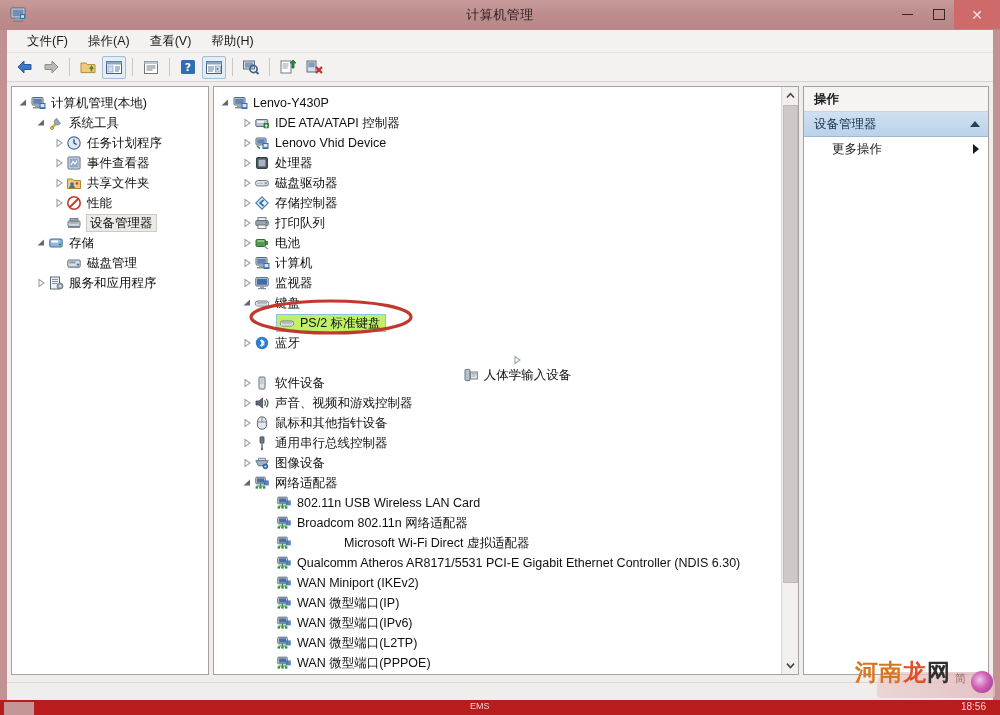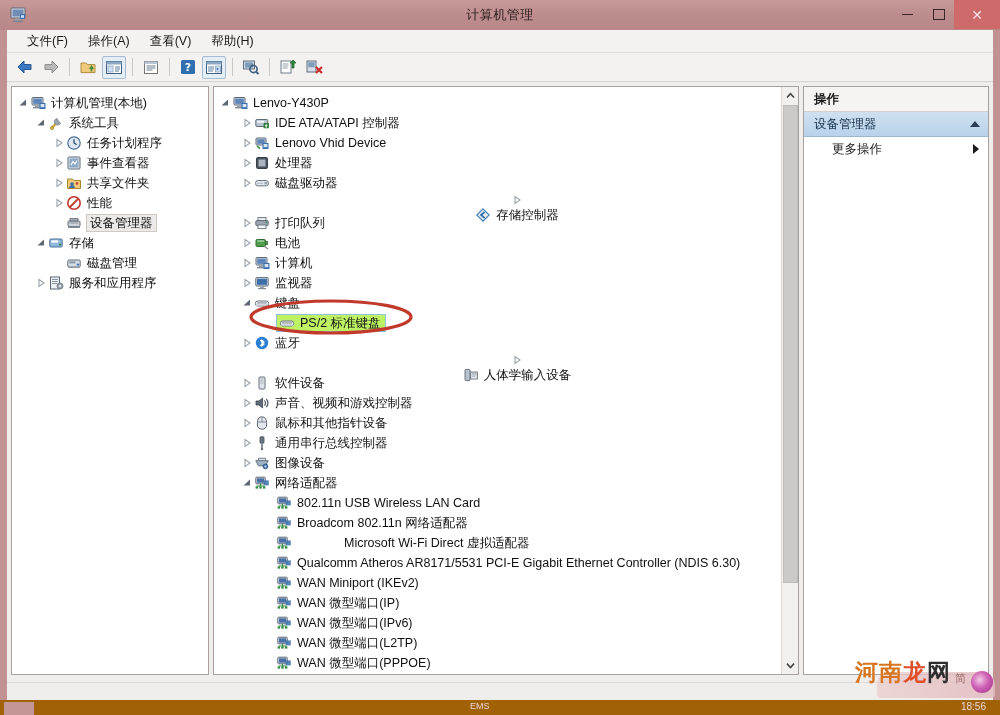--- a/index.html
+++ b/index.html
@@ -174,21 +174,21 @@
   }
   .wm-flower {
     position: absolute; right: 2px; top: 16px; width: 22px; height: 22px;
     border-radius: 50%;
     background: radial-gradient(circle at 40% 40%, #f0c8e4 0%, #cf5fb4 45%, #9d2f86 100%);
   }
 
   
   .taskbar {
     position: absolute; left: 0; top: 700px; width: 1000px; height: 15px;
-    background: #a16207;
+    background: #b91c1c;
   }
   .tb-start {
     position: absolute; left: 4px; top: 2px; width: 30px; height: 13px;
     background: #c49696;
   }
   .tb-clock {
     position: absolute; right: 14px; top: 1px; font-size: 10px; color: #e8d6d6;
   }
   .tb-mid {
     position: absolute; left: 470px; top: 1px; font-size: 9px; color: #e6d2d2;
@@ -542,21 +542,21 @@
               </span>
               <span style="display: inline-flex; align-items: center;">
                 <span class="ico"><svg width="17" height="16" viewBox="0 0 17 16">
                     <rect x="1.6" y="5.5" width="12.8" height="5.4" rx="2.2" fill="#e3e7ec" stroke="#6c7681" stroke-width="1"></rect>
                     <rect x="10.4" y="7" width="3" height="2.4" fill="#9aa5b1"></rect>
                     <path d="M3 8.2 h6" stroke="#aab2bb" stroke-width="1"></path>
                   </svg></span>
                 <span class="lbl">磁盘驱动器</span>
               </span>
             </div>
-            <div class="row" style="padding-left: 26px; flex-direction: column;">
+            <div class="row" style="padding-left: 26px;">
               <span class="tw">
                 <svg width="10" height="10" viewBox="0 0 10 10">
                   <path d="M3 1.5 L8 5 L3 8.5 Z" fill="none" stroke="#9aa3ad" stroke-width="1.1"></path>
                 </svg>
               </span>
               <span style="display: inline-flex; align-items: center;">
                 <span class="ico"><svg width="17" height="16" viewBox="0 0 17 16">
                     <path d="M8 1.8 L14.2 8 L8 14.2 L1.8 8 Z" fill="#e8edf2" stroke="#3f7cb5" stroke-width="1.1"></path>
                     <path d="M9.6 5 L6 8 L9.6 11" fill="none" stroke="#2f6fb0" stroke-width="1.7"></path>
                   </svg></span>

